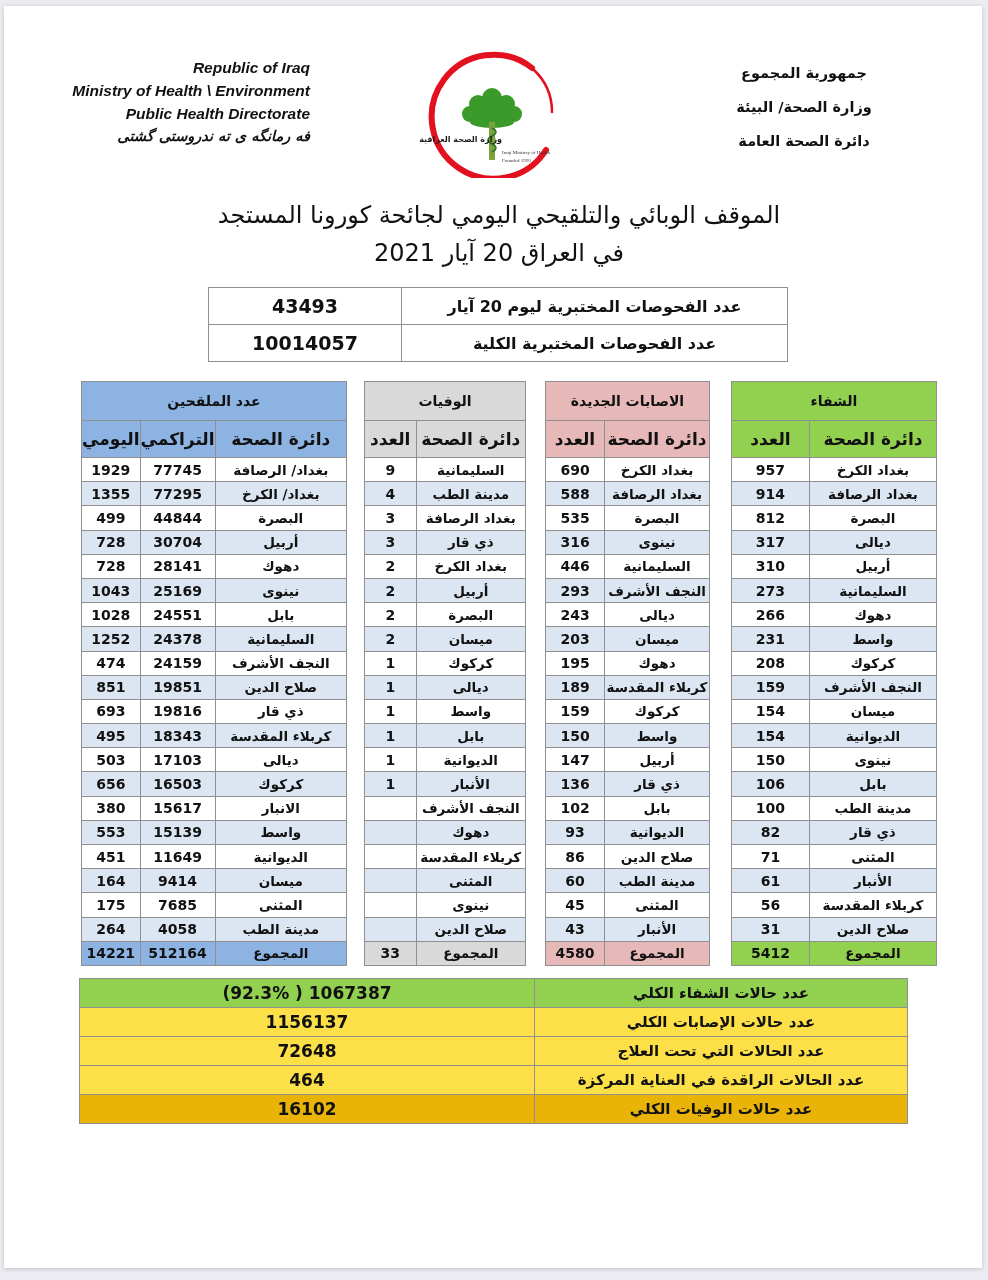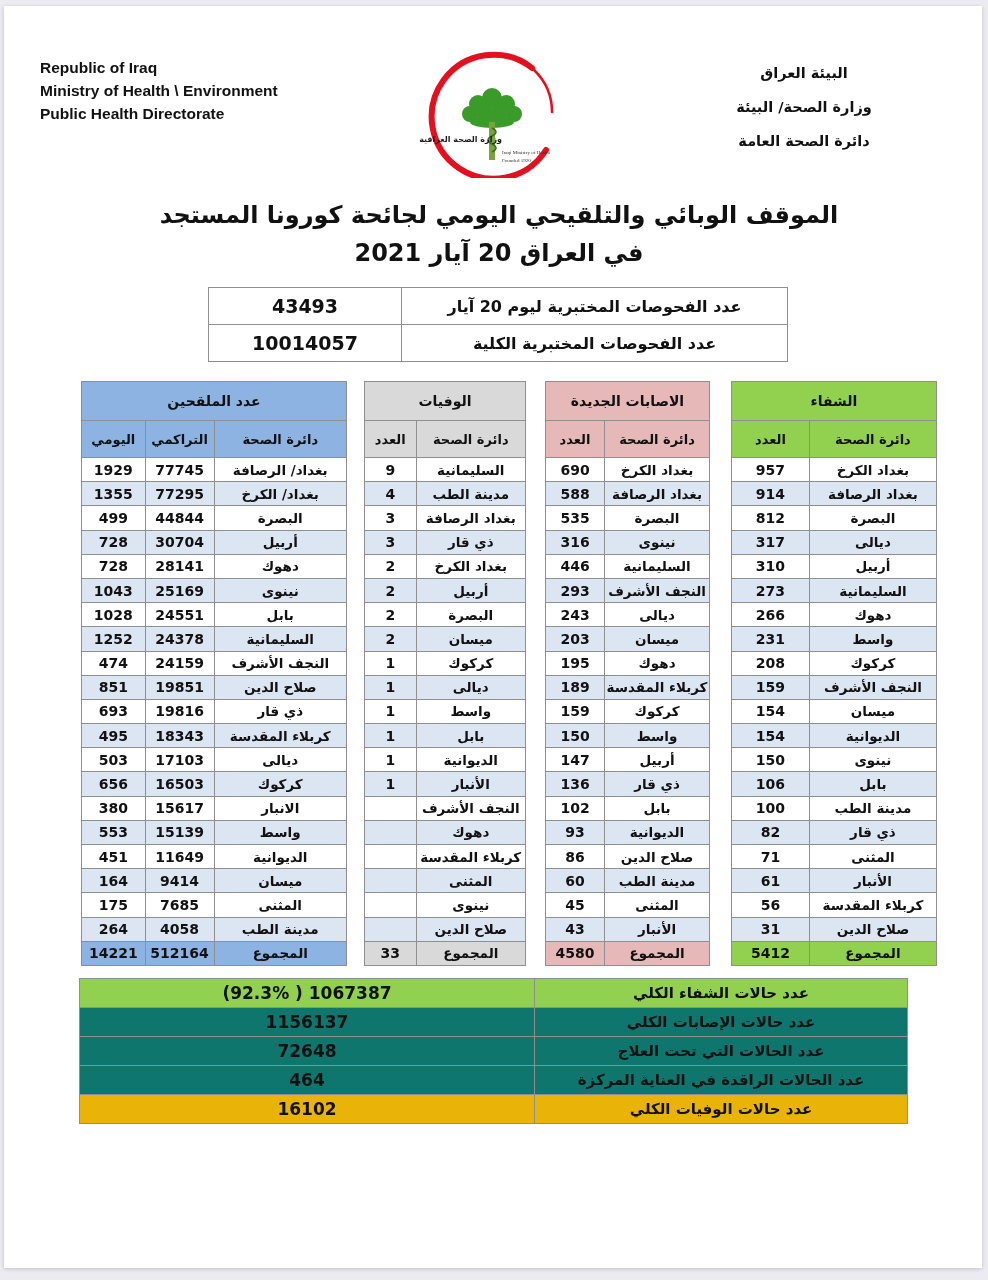--- a/index.html
+++ b/index.html
@@ -5,64 +5,65 @@
   html, body { margin:0; padding:0; }
   body {
     width:988px; height:1280px; background:#ecebf1; position:relative; overflow:hidden;
     font-family:"DejaVu Sans", sans-serif; color:#111;
   }
   .page {
     position:absolute; left:4px; top:6px; width:978px; height:1262px; background:#fff;
     box-shadow:0 1px 4px rgba(0,0,0,0.18);
   }
   .abs { position:absolute; }
-  .en-head { left:36px; top:50px; width:270px; text-align:left; font-family:"Liberation Sans", sans-serif; font-weight:bold; font-size:15.5px; line-height:23px; }
+  .en-head { left:36px; top:50px; width:270px; text-align:right; font-family:"Liberation Sans", sans-serif; font-weight:bold; font-size:15.5px; line-height:23px;font-style:italic; }
   .ar-head { left:700px; top:50px; width:200px; text-align:center; direction:rtl; font-weight:bold; font-size:14.5px; line-height:34px; }
   .logo { left:410px; top:44px; width:160px; height:128px; }
-  .title { left:150px; top:190px; width:690px; text-align:center; direction:rtl; font-weight:bold; font-size:24px; line-height:38px; }
+  .title { left:150px; top:190px; width:690px; text-align:center; direction:rtl; font-weight:normal; font-size:24px; line-height:38px; }
 
   table { border-collapse:collapse; position:absolute; direction:rtl; }
   td, th { border:1.3px solid #8f8f8f; text-align:center; font-weight:bold; padding:0; }
 
   .tests { left:208px; top:287px; width:580px; }
   .tests td { height:36px; font-size:16px;margin-top:42px; }
   .tests td.num { font-size:19px; width:192px; }
 
   .ptab td, .ptab th { height:23.2px; font-size:13.5px; }
   .ptab .h1 { height:38px; font-size:14px; }
-  .ptab .h2 { height:36px; font-size:13px; }
+  .ptab .h2 { height:36px; font-size:17px; }
   .ptab tr.alt td { background:#dce6f2; }
   .ptab td.n { font-size:14px; }
 
   .rec { left:731px; top:381px; width:206px; }
   .rec .h1, .rec .h2, .rec .tot td { background:#92d050 !important; }
   .inf { left:545px; top:381px; width:165px; }
   .inf .h1, .inf .h2, .inf .tot td { background:#e6b9b8 !important; }
   .dth { left:364px; top:381px; width:162px; }
   .dth .h1, .dth .h2, .dth .tot td { background:#d9d9d9 !important; }
   .vac { left:81px; top:381px; width:266px; }
   .vac .h1, .vac .h2, .vac .tot td { background:#8db3e2 !important; }
 
   .summ { left:79px; top:978px; width:829px; }
   .summ td { height:28px; font-size:15px; }
   .summ td.lbl { width:372px; }
   .summ td.val { font-size:17px; }
   .summ tr.g td { background:#92d050; }
-  .summ tr.p td { background:#0f766e;margin-top:44px; }
+  .summ tr.p td { background:#fde047;margin-top:44px; }
   .summ tr.gr td { background:#eab308; }
 </style>
 </head>
 <body>
 
 <div class="page">
 
   <div class="abs en-head">
     <div>Republic of Iraq</div>
     <div>Ministry of Health \ Environment</div>
     <div>Public Health Directorate</div>
+    <div style="direction:rtl;font-family:'DejaVu Sans',sans-serif;font-size:14.5px;">فه رمانگه ی ته ندروستی گشتی</div>
   </div>
 
   <div class="abs logo">
     <svg width="160" height="128" viewBox="0 0 160 128">
       <path d="M 118 18 A 62 62 0 1 0 132 100" fill="none" stroke="#e3101f" stroke-width="6" stroke-linecap="round"></path>
       <path d="M 120 20 A 58 58 0 0 1 138 62" fill="none" stroke="#e3101f" stroke-width="2.5" stroke-linecap="round"></path>
       <g fill="#3a9a2a">
         <circle cx="78" cy="48" r="10"></circle>
           <circle cx="64" cy="54" r="9"></circle>
           <circle cx="92" cy="54" r="9"></circle>
@@ -74,21 +75,21 @@
       </g>
       <rect x="75" y="72" width="6" height="38" fill="#7aa33a"></rect>
       <path d="M 78 78 q 8 4 0 8 q -8 4 0 8 q 8 4 0 8" fill="none" stroke="#2f6f2a" stroke-width="1.5"></path>
       <text x="88" y="92" font-size="8" font-weight="bold" fill="#1a1a1a" font-family="DejaVu Sans, sans-serif" direction="rtl">وزارة الصحة العراقية</text>
       <text x="88" y="104" font-size="5" fill="#333" font-family="Liberation Serif, serif">Iraqi Ministry of Health</text>
       <text x="88" y="112" font-size="5" fill="#333" font-family="Liberation Serif, serif">Founded 1920</text>
     </svg>
   </div>
 
   <div class="abs ar-head">
-    <div>البيئة العراق</div>
+    <div>جمهورية المجموع</div>
     <div>وزارة الصحة/ البيئة</div>
     <div>دائرة الصحة العامة</div>
   </div>
 
   <div class="abs title">
     <div>الموقف الوبائي والتلقيحي اليومي لجائحة كورونا المستجد</div>
     <div>في العراق 20  آيار 2021</div>
   </div>
 </div>
 

